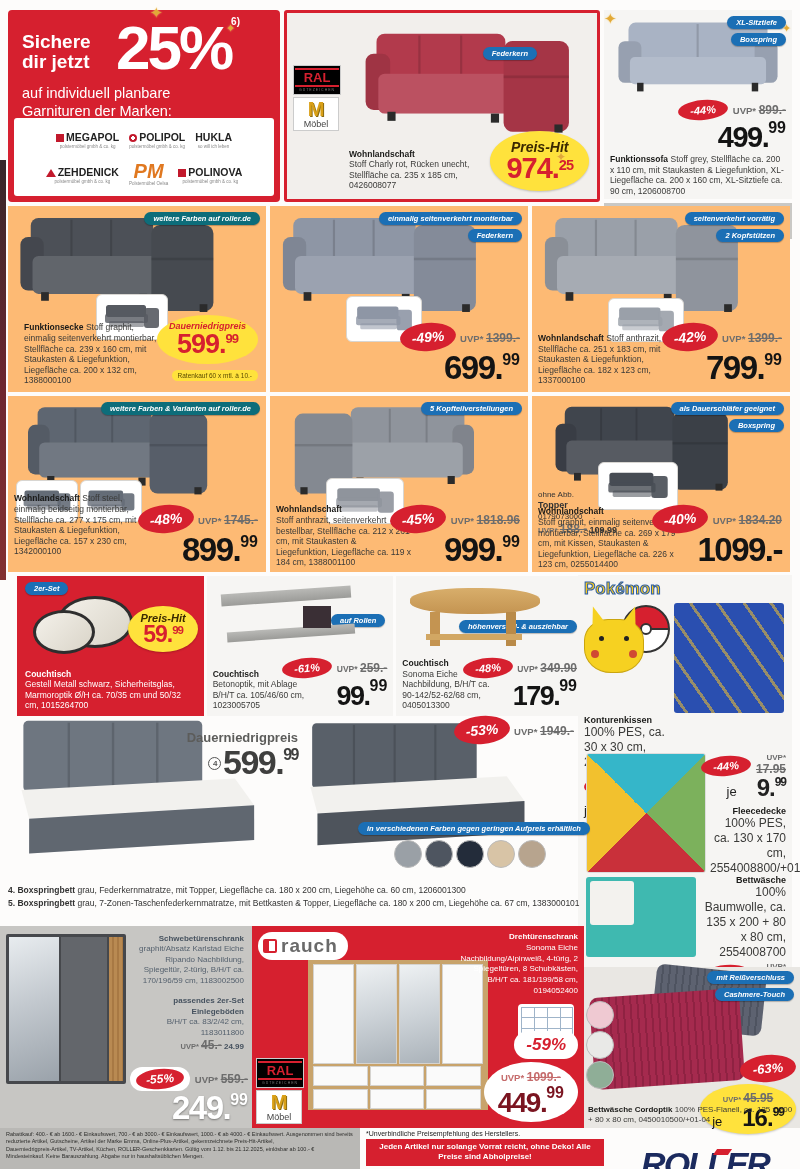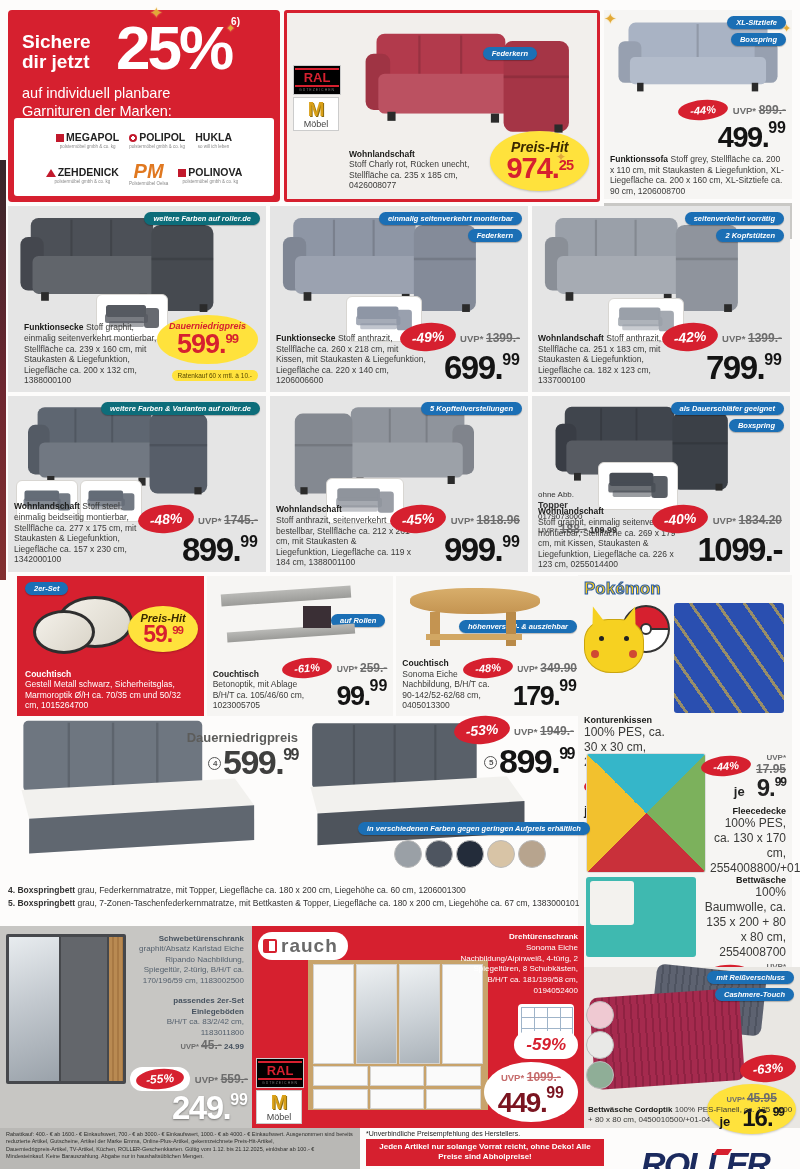--- a/index.html
+++ b/index.html
@@ -10,28 +10,28 @@
   .pill{display:inline-block;background:#1b6fb5;color:#fff;font-size:7.5px;font-style:italic;
         font-weight:bold;border-radius:9px;padding:2px 9px;white-space:nowrap;box-shadow:0 1px 1px rgba(0,0,0,.25);}
   .pill.teal{background:#0d6d7a;}
   .badges{position:absolute;top:6px;right:6px;display:flex;flex-direction:column;gap:4px;align-items:flex-end;z-index:5;}
   .disc{display:inline-block;background:#d6202f;color:#fff;font-weight:bold;font-style:italic;
         border-radius:50%;padding:6px 10px;font-size:14px;transform:rotate(-5deg);min-width:36px;text-align:center;}
   .uvp{color:#6d6d6d;font-size:9.5px;font-weight:bold;}
   .uvp s{font-size:12px;}
   .big{font-size:33px;font-weight:bold;color:#141414;letter-spacing:-1.5px;line-height:1;}
   .big sup{font-size:16px;letter-spacing:0;vertical-align:14px;}
-  .je{font-size:13px;font-weight:bold;letter-spacing:0;margin-right:12px;}
+  .je{font-size:13px;font-weight:normal;letter-spacing:0;margin-right:20px;}
   .desc{font-size:8.5px;color:#3a3a38;line-height:1.25;}
   .desc b{color:#1b1b19;}
   .hit{background:#ffe23c;border-radius:50%;text-align:center;box-shadow:0 1px 2px rgba(0,0,0,.2);}
   .hit .hl{color:#3a2800;font-weight:bold;font-style:italic;}
   .hit .hp{color:#d6202f;font-weight:bold;letter-spacing:-1px;line-height:.95;}
   .hit .hp sup{font-size:.5em;vertical-align:8px;}
-  .card{position:relative;background:#e5e5e5;}
+  .card{position:relative;background:#fdba74;}
   .art{display:block;}
   .flip{transform:scaleX(-1);}
   .inset{position:absolute;background:#fff;border:1px solid #d8d6d2;border-radius:6px;display:flex;align-items:center;justify-content:center;}
   .pricing{position:absolute;right:8px;text-align:right;}
   .star{position:absolute;color:#e2a937;font-size:15px;text-shadow:0 0 2px #f7d27a;z-index:9;}
   .cnum{display:inline-block;width:11px;height:11px;border:1px solid #555;border-radius:50%;font-size:8px;
         line-height:11px;text-align:center;color:#555;font-weight:bold;vertical-align:8px;margin-right:2px;}
   
   .top{left:8px;top:10px;width:784px;height:192px;display:flex;gap:4px;}
   .promo{width:272px;background:#d6202f;border-radius:4px;color:#fff;position:relative;padding:6px 10px;box-sizing:border-box;}
@@ -310,23 +310,20 @@
         <span class="pill">Federkern</span>
       </div>
       <svg class="art" style="width:220px;height:112px;margin-left:2px;color:#8e96a5">
           <use href="#sofaL"></use>
         </svg>
       <div class="inset" style="left:76px;top:90px;width:74px;height:44px">
         <svg style="width:62px;height:34px;color:#8e96a5">
             <use href="#sofaFn"></use>
           </svg>
       </div>
-      <div class="desc abs" style="left:6px;bottom:6px;width:150px">
-        <b>Funktionsecke</b> <span>Stoff anthrazit, Stellfläche ca. 260 x 218 cm, mit Kissen, mit Staukasten &amp; Liegefunktion, Liegefläche ca. 220 x 140 cm, 1206006600</span>
-      </div>
       <div class="pricing" style="bottom:8px">
         <div><span class="disc">-49%</span>
         <span class="uvp"><span>UVP*</span> <s>1399.-</s></span></div>
         <div class="big"><span>699.</span><sup>99</sup></div>
       </div>
     </div>
 
     <div class="card">
       <div class="badges">
         <span class="pill">seitenverkehrt vorrätig</span>
@@ -363,21 +360,21 @@
       <div class="inset" style="left:8px;top:84px;width:60px;height:40px">
         <svg style="width:52px;height:30px;color:#646c77">
             <use href="#sofaFn"></use>
           </svg>
       </div>
       <div class="inset" style="left:72px;top:84px;width:60px;height:40px">
         <svg style="width:52px;height:30px;color:#646c77">
             <use href="#sofaFn"></use>
           </svg>
       </div>
-      <div class="desc abs" style="left:6px;bottom:7px;width:135px">
+      <div class="desc abs" style="left:6px;bottom:15px;width:135px">
         <b>Wohnlandschaft</b> <span>Stoff steel, einmalig beidseitig montierbar, Stellfläche ca. 277 x 175 cm, mit Staukasten &amp; Liegefunktion, Liegefläche ca. 157 x 230 cm, 1342000100</span>
       </div>
       <div class="pricing" style="bottom:6px">
         <div><span class="disc">-48%</span>
         <span class="uvp"><span>UVP*</span> <s>1745.-</s></span></div>
         <div class="big"><span>899.</span><sup>99</sup></div>
       </div>
     </div>
 
     <div class="card">
@@ -535,21 +532,20 @@
         <div class="bedprice"><span class="cnum">4</span><span>599.</span><sup>99</sup></div>
       </div>
     </div>
     <div style="position:relative;flex:1">
       <svg class="art" style="width:230px;height:140px;color:#596069">
           <use href="#bedBox"></use>
         </svg>
       <div class="abs" style="right:0;top:0;text-align:right">
         <div><span class="disc">-53%</span>
         <span class="uvp"><span>UVP*</span> <s>1949.-</s></span></div>
-        <div class="bedprice" style="color:#141414"><span class="cnum">5</span><span>899.</span><sup>99</sup></div>
       </div>
       <span class="pill" style="position:absolute;left:60px;top:106px">in verschiedenen Farben gegen geringen Aufpreis erhältlich</span>
       <div class="swatches abs" style="left:96px;top:124px">
         <span class="sw" style="background:#9aa0a6"></span>
         <span class="sw" style="background:#4e5560"></span>
         <span class="sw" style="background:#232c3a"></span>
         <span class="sw" style="background:#d8c4a6"></span>
         <span class="sw" style="background:#b7a48e"></span>
       </div>
     </div>

